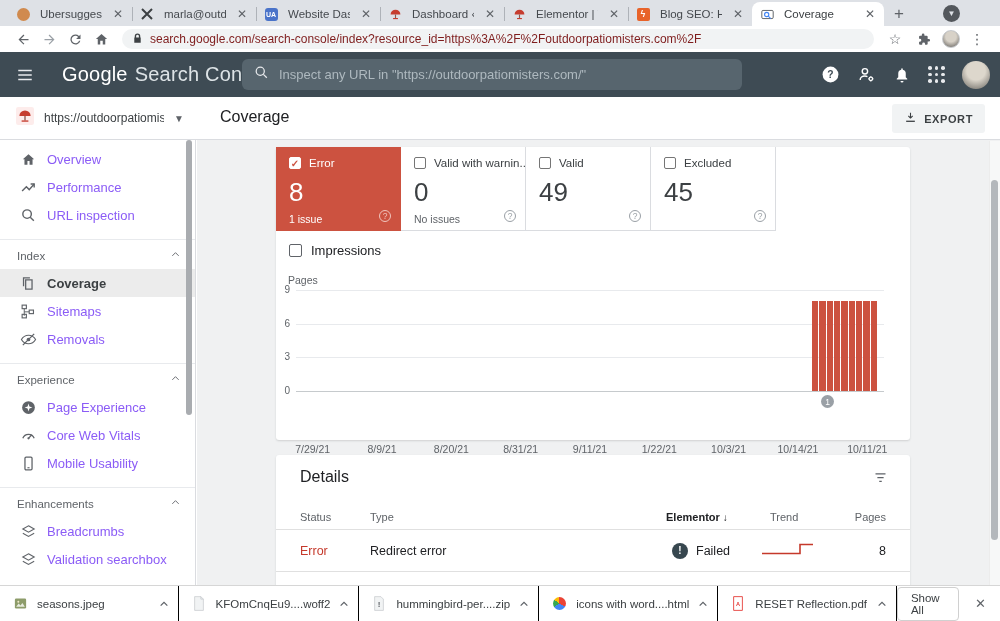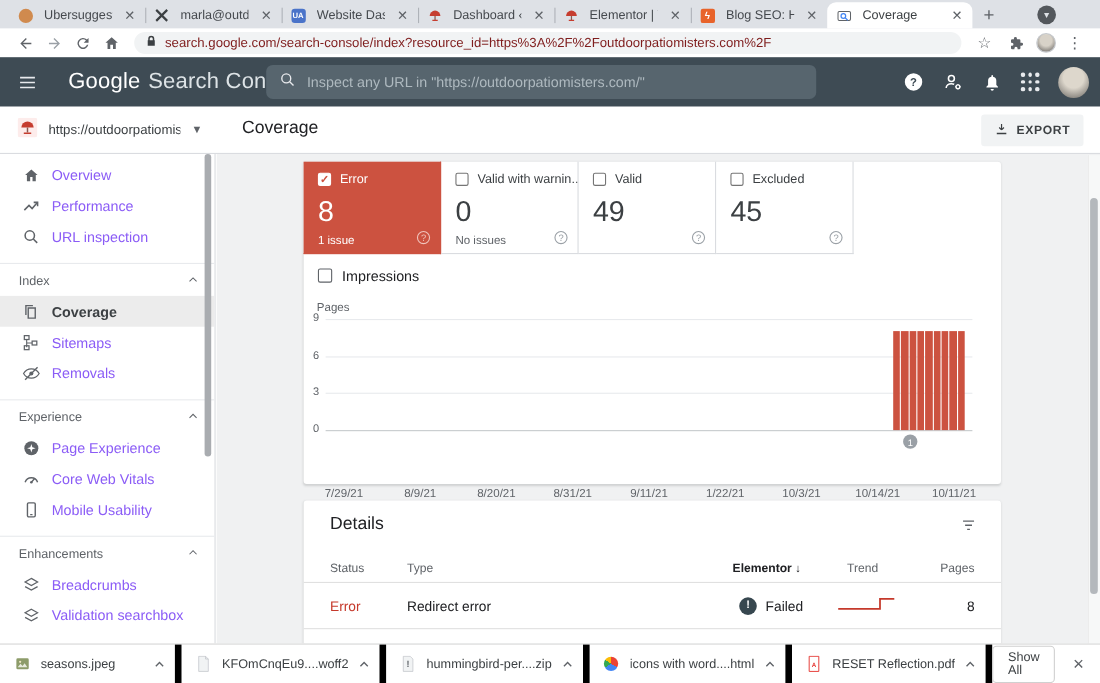--- a/index.html
+++ b/index.html
@@ -116,21 +116,21 @@
   .c-failed { left:420px; font-weight:500; }
   .c-spark { left:484px; } .c-num { right:24px; }
   .sortarrow { font-size:10px; }
 
   
   .main-scrollthumb { position:absolute; right:2px; top:180px; width:7px; height:360px; border-radius:4px; background:#b4b8bc; }
   .main-scrolltrack { position:absolute; right:0; top:141px; width:11px; height:444px; background:#f7f8f8; border-left:1px solid #ececec; }
 
   
   .dl-bar { position:absolute; top:585px; left:0; width:1000px; height:36px; background:#fff; border-top:1px solid #d6d6d6; display:flex; align-items:center; z-index:5; }
-  .dl-chip { width:196px; height:36px; border-right:6px solid #000000; display:flex; align-items:center; padding:0 9px 0 12px; gap:9px; }
+  .dl-chip { width:196px; height:36px; border-right:1px solid #000000; display:flex; align-items:center; padding:0 9px 0 12px; gap:9px; }
   .dl-name { flex:1; font-size:11.5px; color:#3c4043; white-space:nowrap; overflow:hidden; }
   .dl-caret { color:#5f6368; display:flex; }
   .dl-right { margin-left:auto; display:flex; align-items:center; gap:16px; padding-right:14px; }
   .showall-btn { border:1px solid #d0d0d0; border-radius:4px; padding:4px 13px; font-size:11.5px; color:#3c4043; background:#fff; }
   .dl-close { color:#5f6368; font-size:13px; }
   .file-ic { width:16px; height:16px; flex:0 0 16px; display:flex; align-items:center; justify-content:center; }
   .chrome-dot { width:13px; height:13px; border-radius:50%; background:conic-gradient(#ea4335 0 33%, #4285f4 33% 66%, #34a853 66% 85%, #fbbc05 85% 100%); }
 </style>
 </head>
 <body>

